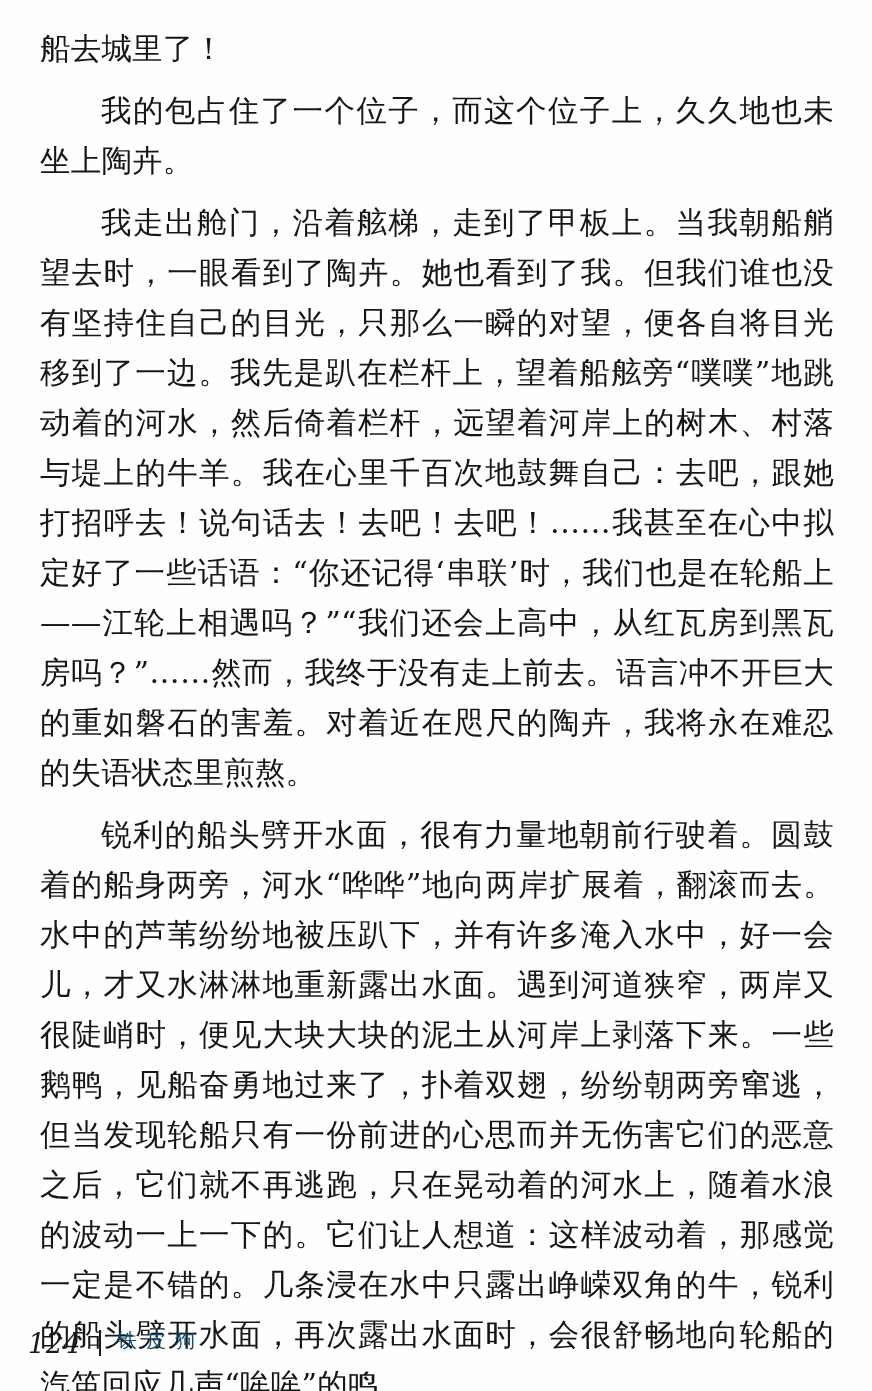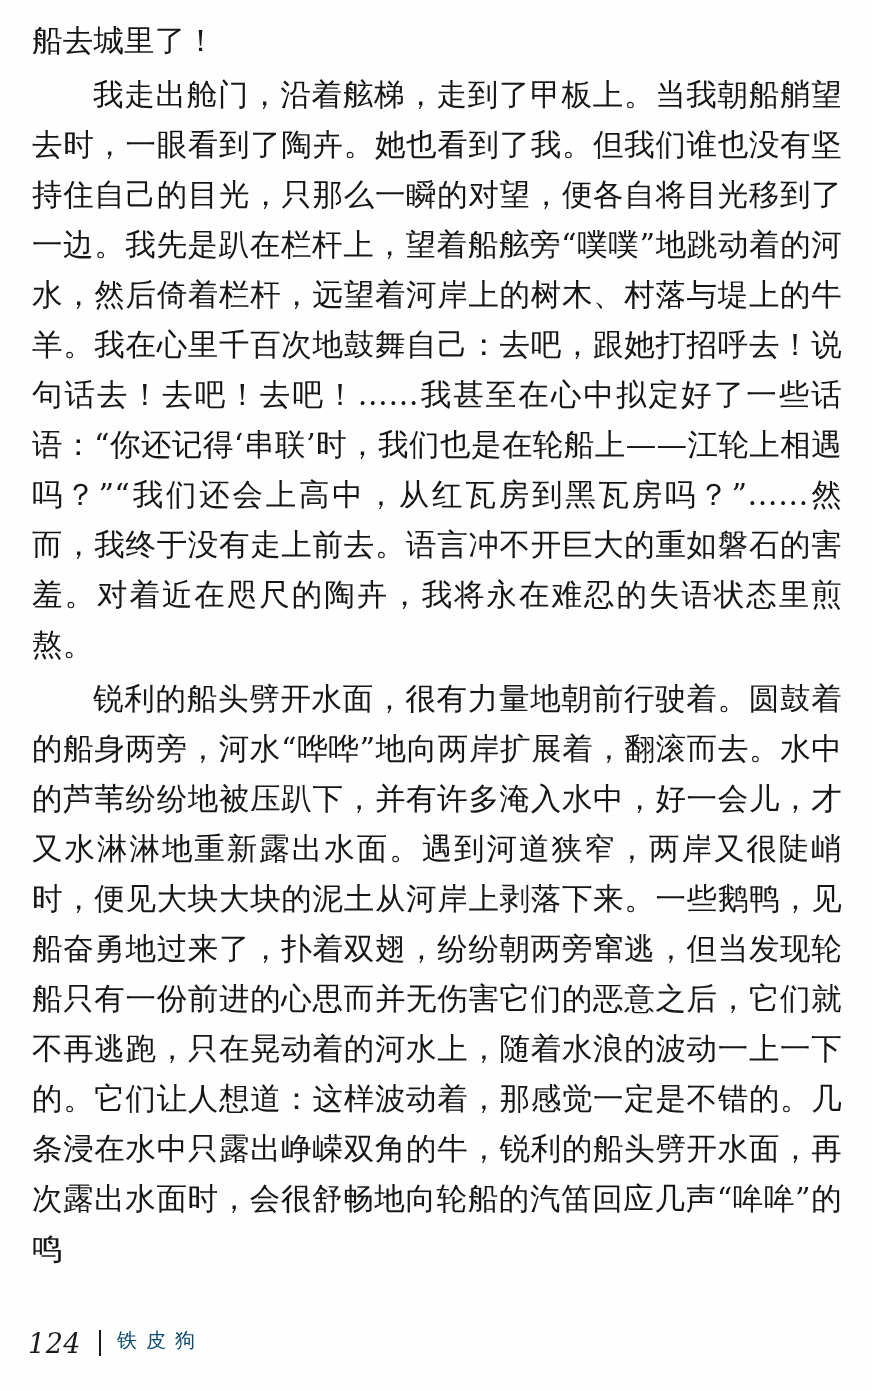--- a/index.html
+++ b/index.html
@@ -21,21 +21,21 @@
 
   
   .text-body {
     position: absolute;
     left: 28px;
     top: 12px;
     width: 818px;
   }
 
   .para {
-    margin: 4px;
+    margin: 12px;
     font-size: 30.5px;
     line-height: 50px;
     text-align: justify;
     text-justify: inter-character;
     text-align-last: left;
     letter-spacing: 0.2px;
     color: #161616;
     font-weight: 400;
     word-break: break-all;
     -webkit-font-smoothing: antialiased;
@@ -80,20 +80,21 @@
     line-height: 1;
   }
 </style>
 </head>
 <body>
 
 <div class="page">
 
   <div class="text-body">
     <p class="para">船去城里了！</p>
+    <p class="para indent">我的包占住了一个位子，而这个位子上，久久地也未坐上陶卉。</p>
     <p class="para indent">我走出舱门，沿着舷梯，走到了甲板上。当我朝船艄望去时，一眼看到了陶卉。她也看到了我。但我们谁也没有坚持住自己的目光，只那么一瞬的对望，便各自将目光移到了一边。我先是趴在栏杆上，望着船舷旁“噗噗”地跳动着的河水，然后倚着栏杆，远望着河岸上的树木、村落与堤上的牛羊。我在心里千百次地鼓舞自己：去吧，跟她打招呼去！说句话去！去吧！去吧！……我甚至在心中拟定好了一些话语：“你还记得‘串联’时，我们也是在轮船上——江轮上相遇吗？”“我们还会上高中，从红瓦房到黑瓦房吗？”……然而，我终于没有走上前去。语言冲不开巨大的重如磐石的害羞。对着近在咫尺的陶卉，我将永在难忍的失语状态里煎熬。</p>
     <p class="para indent">锐利的船头劈开水面，很有力量地朝前行驶着。圆鼓着的船身两旁，河水“哗哗”地向两岸扩展着，翻滚而去。水中的芦苇纷纷地被压趴下，并有许多淹入水中，好一会儿，才又水淋淋地重新露出水面。遇到河道狭窄，两岸又很陡峭时，便见大块大块的泥土从河岸上剥落下来。一些鹅鸭，见船奋勇地过来了，扑着双翅，纷纷朝两旁窜逃，但当发现轮船只有一份前进的心思而并无伤害它们的恶意之后，它们就不再逃跑，只在晃动着的河水上，随着水浪的波动一上一下的。它们让人想道：这样波动着，那感觉一定是不错的。几条浸在水中只露出峥嵘双角的牛，锐利的船头劈开水面，再次露出水面时，会很舒畅地向轮船的汽笛回应几声“哞哞”的鸣</p>
   </div>
 
   <div class="footer">
     <span class="folio">124</span>
     <span class="folio-rule"></span>
     <span class="book-title">铁皮狗</span>
   </div>
 

